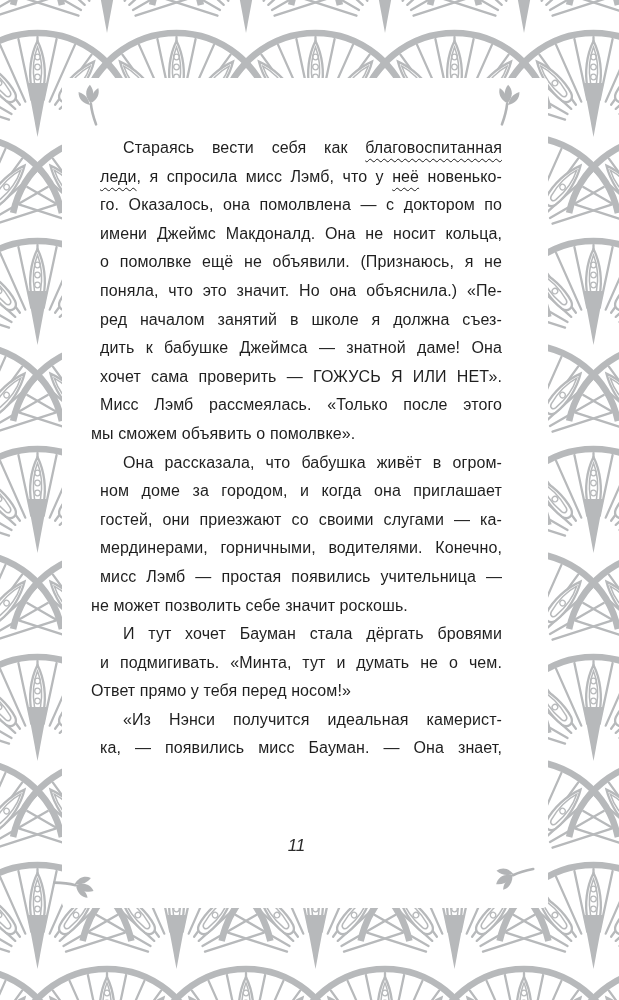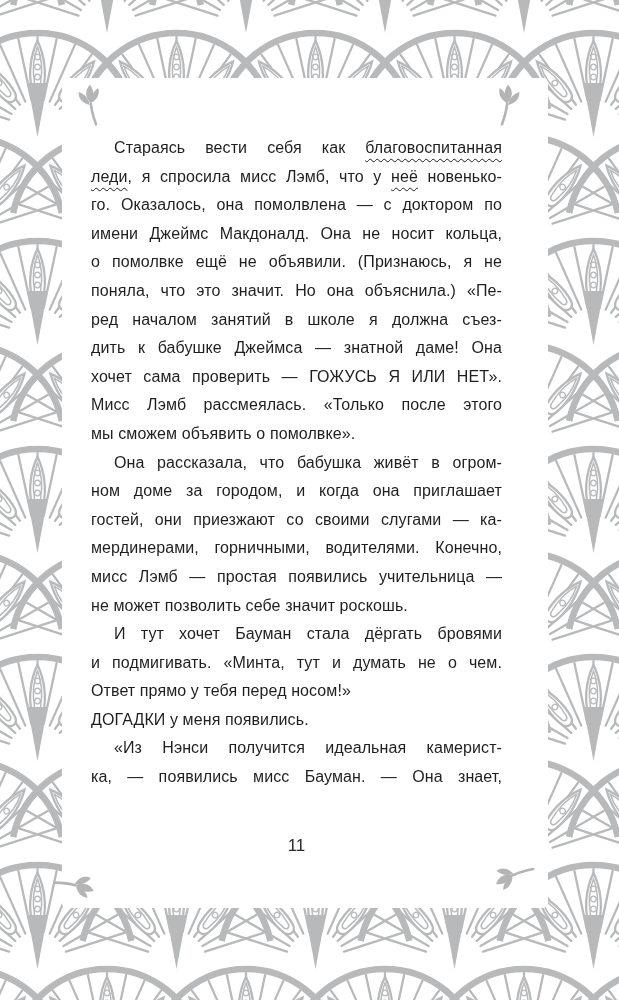--- a/index.html
+++ b/index.html
@@ -16,32 +16,32 @@
   }
   .sprigs{position:absolute;left:0;top:0;z-index:2;color:#b2b4b6;pointer-events:none;}
   .body-text{
     position:absolute;left:91px;top:134px;width:411px;z-index:3;
     color:var(--ink);font-size:16px;letter-spacing:0.1px;
   }
   .line{
     height:28.6px;line-height:28.6px;white-space:nowrap;
     text-align:left;
   }
-  .line.just{text-align:justify;text-align-last:justify;}
+  .line.just{text-align:justify;text-align-last:justify;margin-left:9px;}
   .line.ind{padding-left:23px;}
   .wavy{
     text-decoration-line:underline;
     text-decoration-style:wavy;
     text-decoration-color:var(--ink);
     text-decoration-thickness:1px;
     text-underline-offset:5px;
   }
   .page-number{
     position:absolute;left:91px;top:836px;width:411px;z-index:3;
-    text-align:center;color:#2b2b2b;font-size:17px;
+    text-align:center;color:#2b2b2b;font-size:17px;font-style:italic;
   }
 </style>
 </head>
 <body style="--ink: #1f1f1f; --pat: #b7b9bb;">
 
 <svg class="bg" width="619" height="1000" viewBox="0 0 619 1000" aria-hidden="true">
   <defs>
     <g id="fan">
 
       <g stroke="currentColor" stroke-width="2.3" stroke-linecap="round">
@@ -134,18 +134,17 @@
     <div class="line"><span>мы сможем объявить о помолвке».</span></div>
     <div class="line just ind"><span>Она рассказала, что бабушка живёт в огром-</span></div>
     <div class="line just"><span>ном доме за городом, и когда она приглашает</span></div>
     <div class="line just"><span>гостей, они приезжают со своими слугами — ка-</span></div>
     <div class="line just"><span>мердинерами, горничными, водителями. Конечно,</span></div>
     <div class="line just"><span>мисс Лэмб — простая появились учительница —</span></div>
     <div class="line"><span>не может позволить себе значит роскошь.</span></div>
     <div class="line just ind"><span>И тут хочет Бауман стала дёргать бровями</span></div>
     <div class="line just"><span>и подмигивать. «Минта, тут и думать не о чем.</span></div>
     <div class="line"><span>Ответ прямо у тебя перед носом!»</span></div>
-    <div class="line"><span>ДОГАДКИ у меня появились.</span></div>
     <div class="line just ind"><span>«Из Нэнси получится идеальная камерист-</span></div>
     <div class="line just"><span>ка, — появились мисс Бауман. — Она знает,</span></div>
   </div>
 
 <div class="page-number">11</div>
 
 </body></html>

